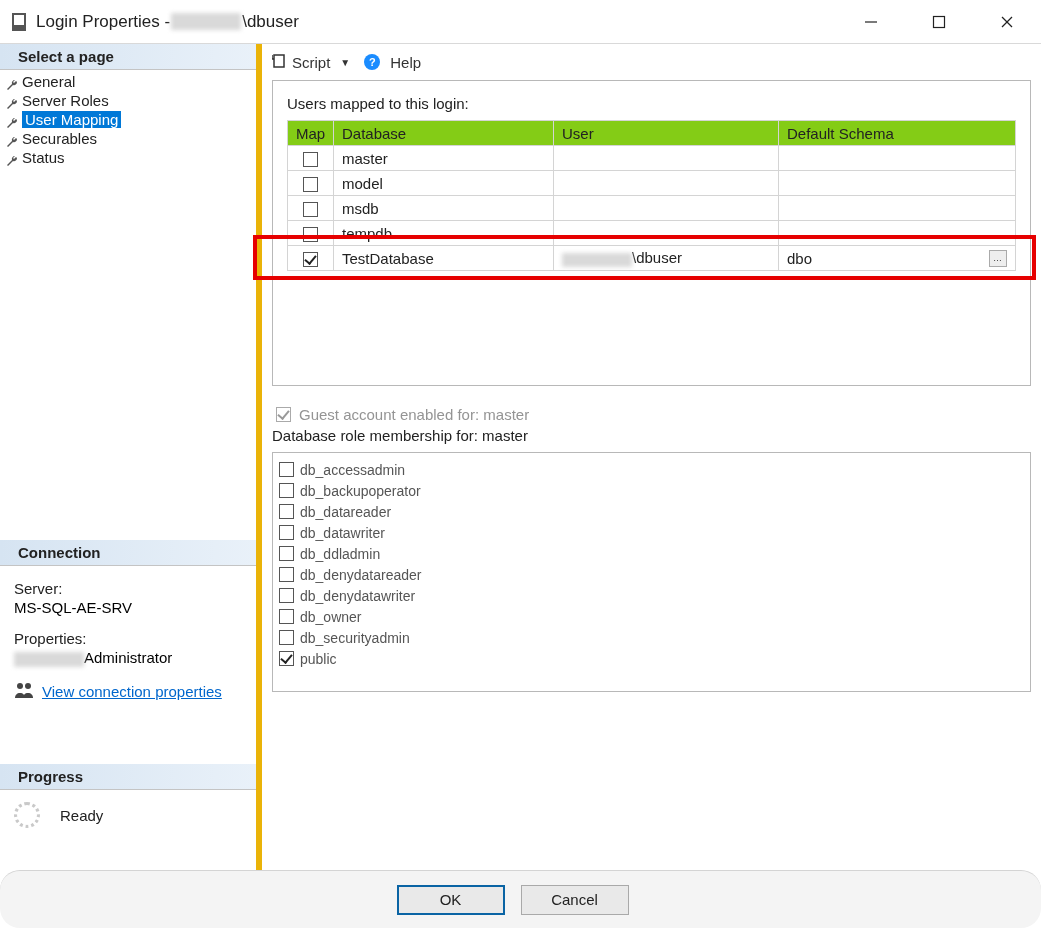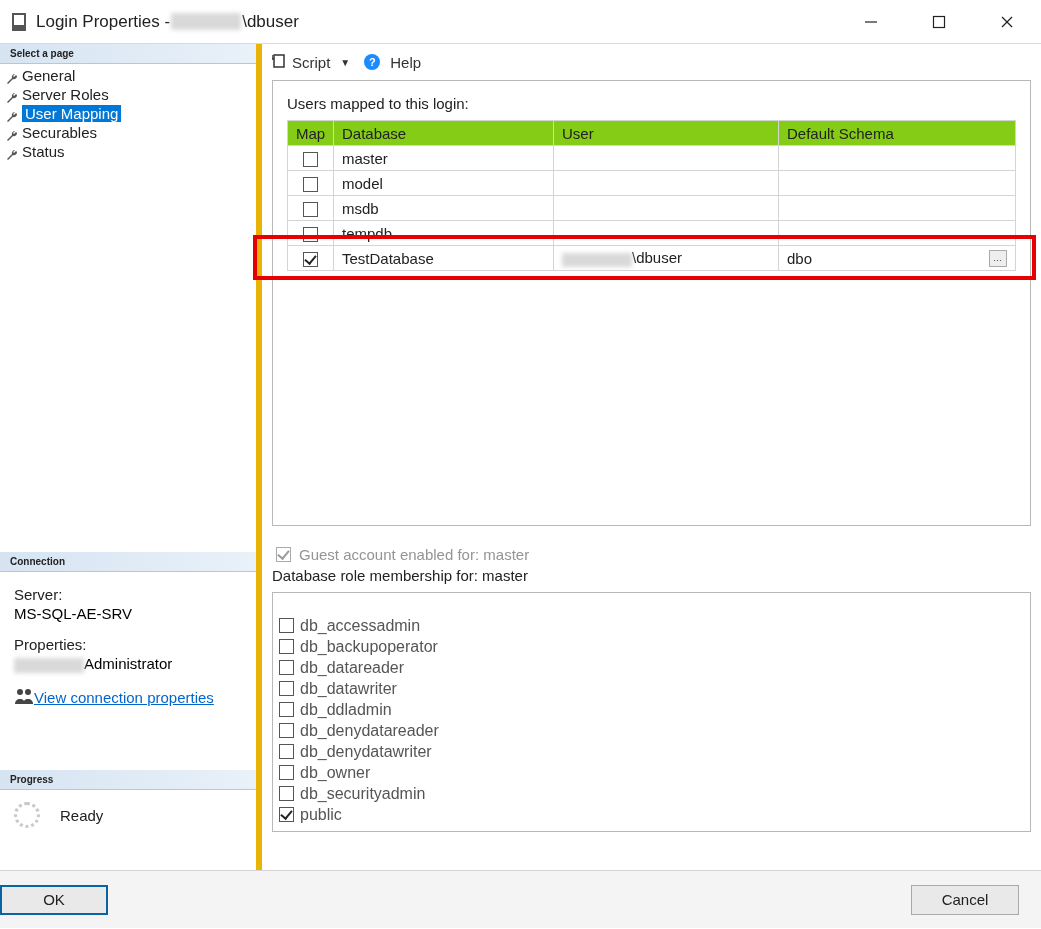--- a/index.html
+++ b/index.html
@@ -67,22 +67,22 @@
   }
   .sidebar {
     width: 256px;
     display: flex;
     flex-direction: column;
     background: #fff;
   }
   .section-header {
     background: linear-gradient(to right, #d6e4f2, #e9f1f9);
     font-weight: bold;
-    padding: 4px 10px;
-    font-size: 10px;
+    padding: 4px 18px;
+    font-size: 15px;
     border-bottom: 1px solid #c4c4c4;
   }
   .page-list {
     padding: 2px 0 10px 0;
     font-size: 15px;
   }
   .page-item {
     display: flex;
     align-items: center;
     padding: 1px 6px;
@@ -103,21 +103,21 @@
     font-size: 15px;
   }
   .conn-label { margin-top: 6px; color:#222;}
   .conn-value { color:#000000; margin-top:2px;}
   .conn-blur {
     display:inline-block;
     width: 70px; height: 15px;
     background: #d9d9d9; filter: blur(2px);
     vertical-align: middle;
   }
-  .conn-link-row { display:flex; align-items:center; margin-top:14px;}
+  .conn-link-row { display:flex; align-items:center; gap:8px; margin-top:14px;}
   .people-icon svg{ width:20px; height:18px; fill:#444;}
   .conn-link { color:#0066cc; text-decoration: underline; cursor:pointer;}
   .progress-body {
     display:flex; align-items:center; gap:20px;
     padding: 12px 14px;
     font-size:15px;
   }
   .spinner-icon {
     width: 26px; height: 26px;
     border-radius: 50%;
@@ -145,21 +145,21 @@
     width:16px;height:16px;border-radius:50%;
     background:#1a8cff;color:#fff;
     display:inline-flex;align-items:center;justify-content:center;
     font-size:11px;font-weight:bold;margin-right:4px;
   }
   .panel {
     border: 1px solid #b8b8b8;
     margin: 0 10px 12px 10px;
     padding: 14px 14px 4px 14px;
   }
-  .panel-big { flex-shrink:0; height: 446px; position:relative;}
+  .panel-big { flex-shrink:0; height: 306px; position:relative;}
   .panel-label { font-size:15px; margin-bottom:8px;}
   .map-table {
     width: 100%;
     border-collapse: collapse;
     font-size: 15px;
     table-layout: fixed;
   }
   .map-table th, .map-table td {
     border: 1px solid #d4d4d4;
     padding: 3px 8px;
@@ -210,37 +210,38 @@
     color:#949494;
     padding: 8px 0 4px 14px;
     font-size:15px;
   }
   .roles-panel{
     margin-top: 14px;
     height: 270px;
   }
   .roles-list{
     border:1px solid #b8b8b8;
-    padding:22px 6px;
-    font-size:16px;
+    padding:6px 6px;
+    font-size:14px;
     color:#555;
   }
   .role-item{
     display:flex;align-items:center;gap:6px;
     height:21px;
   }
   .button-bar {
     height: 58px;
     border-top: 1px solid #d4d4d4;
     display:flex;
-    justify-content:space-between;
+    justify-content:center;
     align-items:center;
     gap: 16px;
-    padding-right: 22px;
+    padding-right: 16px;
     background:#f4f4f4;
+    border-radius:20px;
   }
   .dlg-btn{
     width: 108px; height: 30px;
     border:1px solid #a9a9a9;
     background:#e9e9e9;
     font-size:15px;
     display:flex;align-items:center;justify-content:center;
   }
   .dlg-btn.default{
     border:2px solid #0a64a4;

